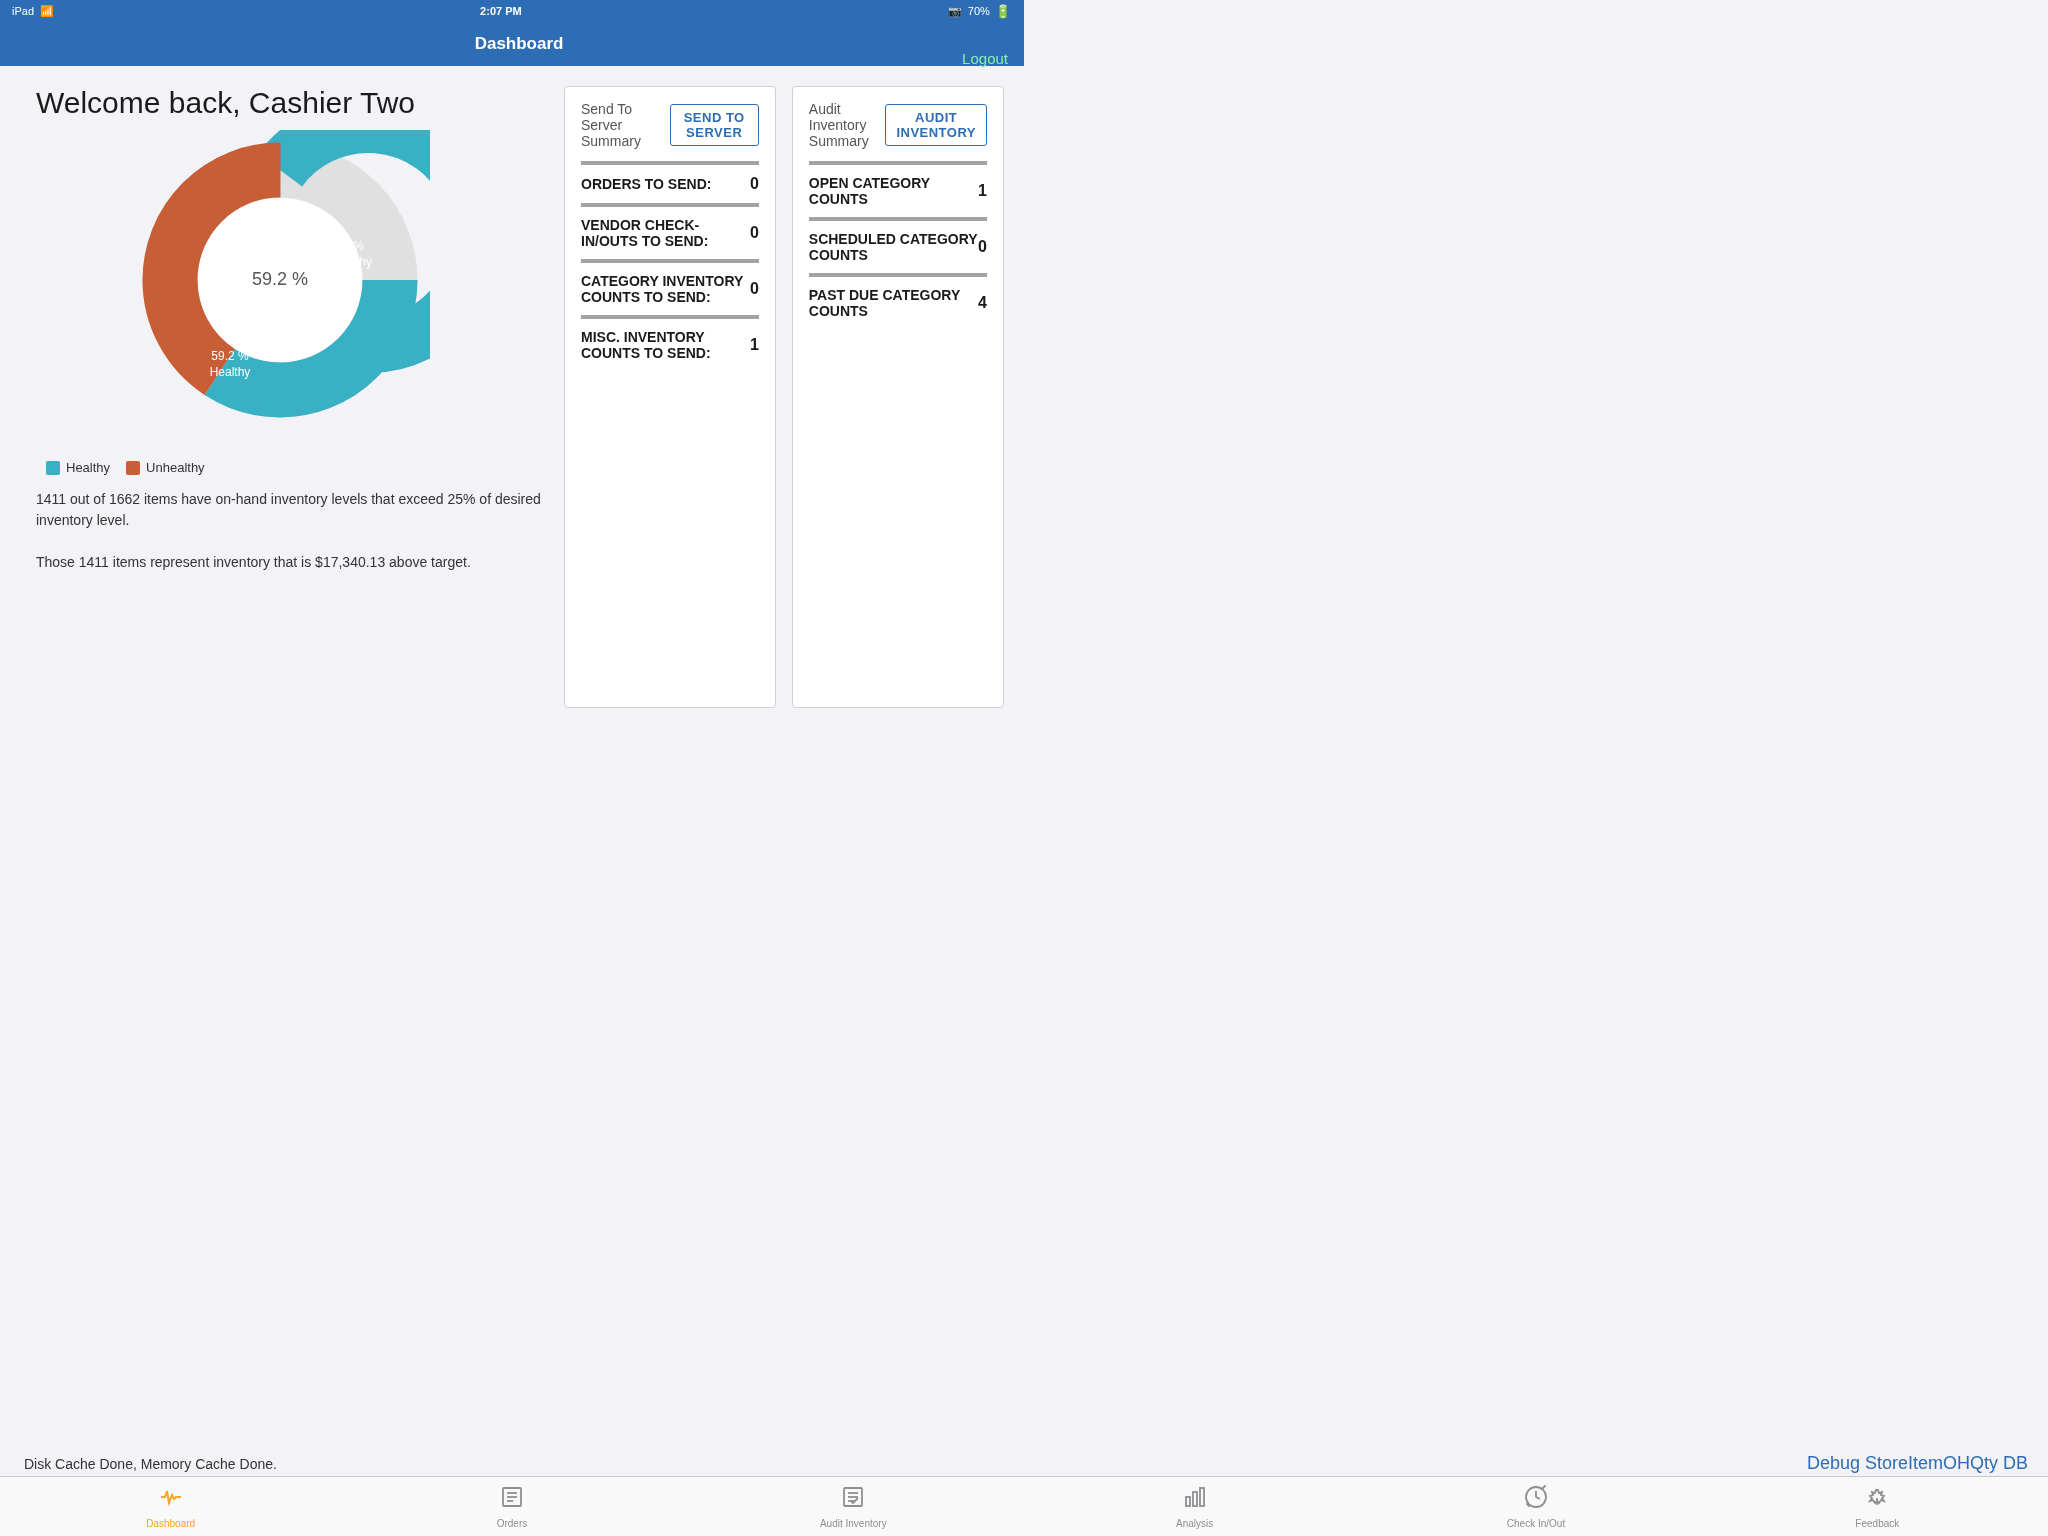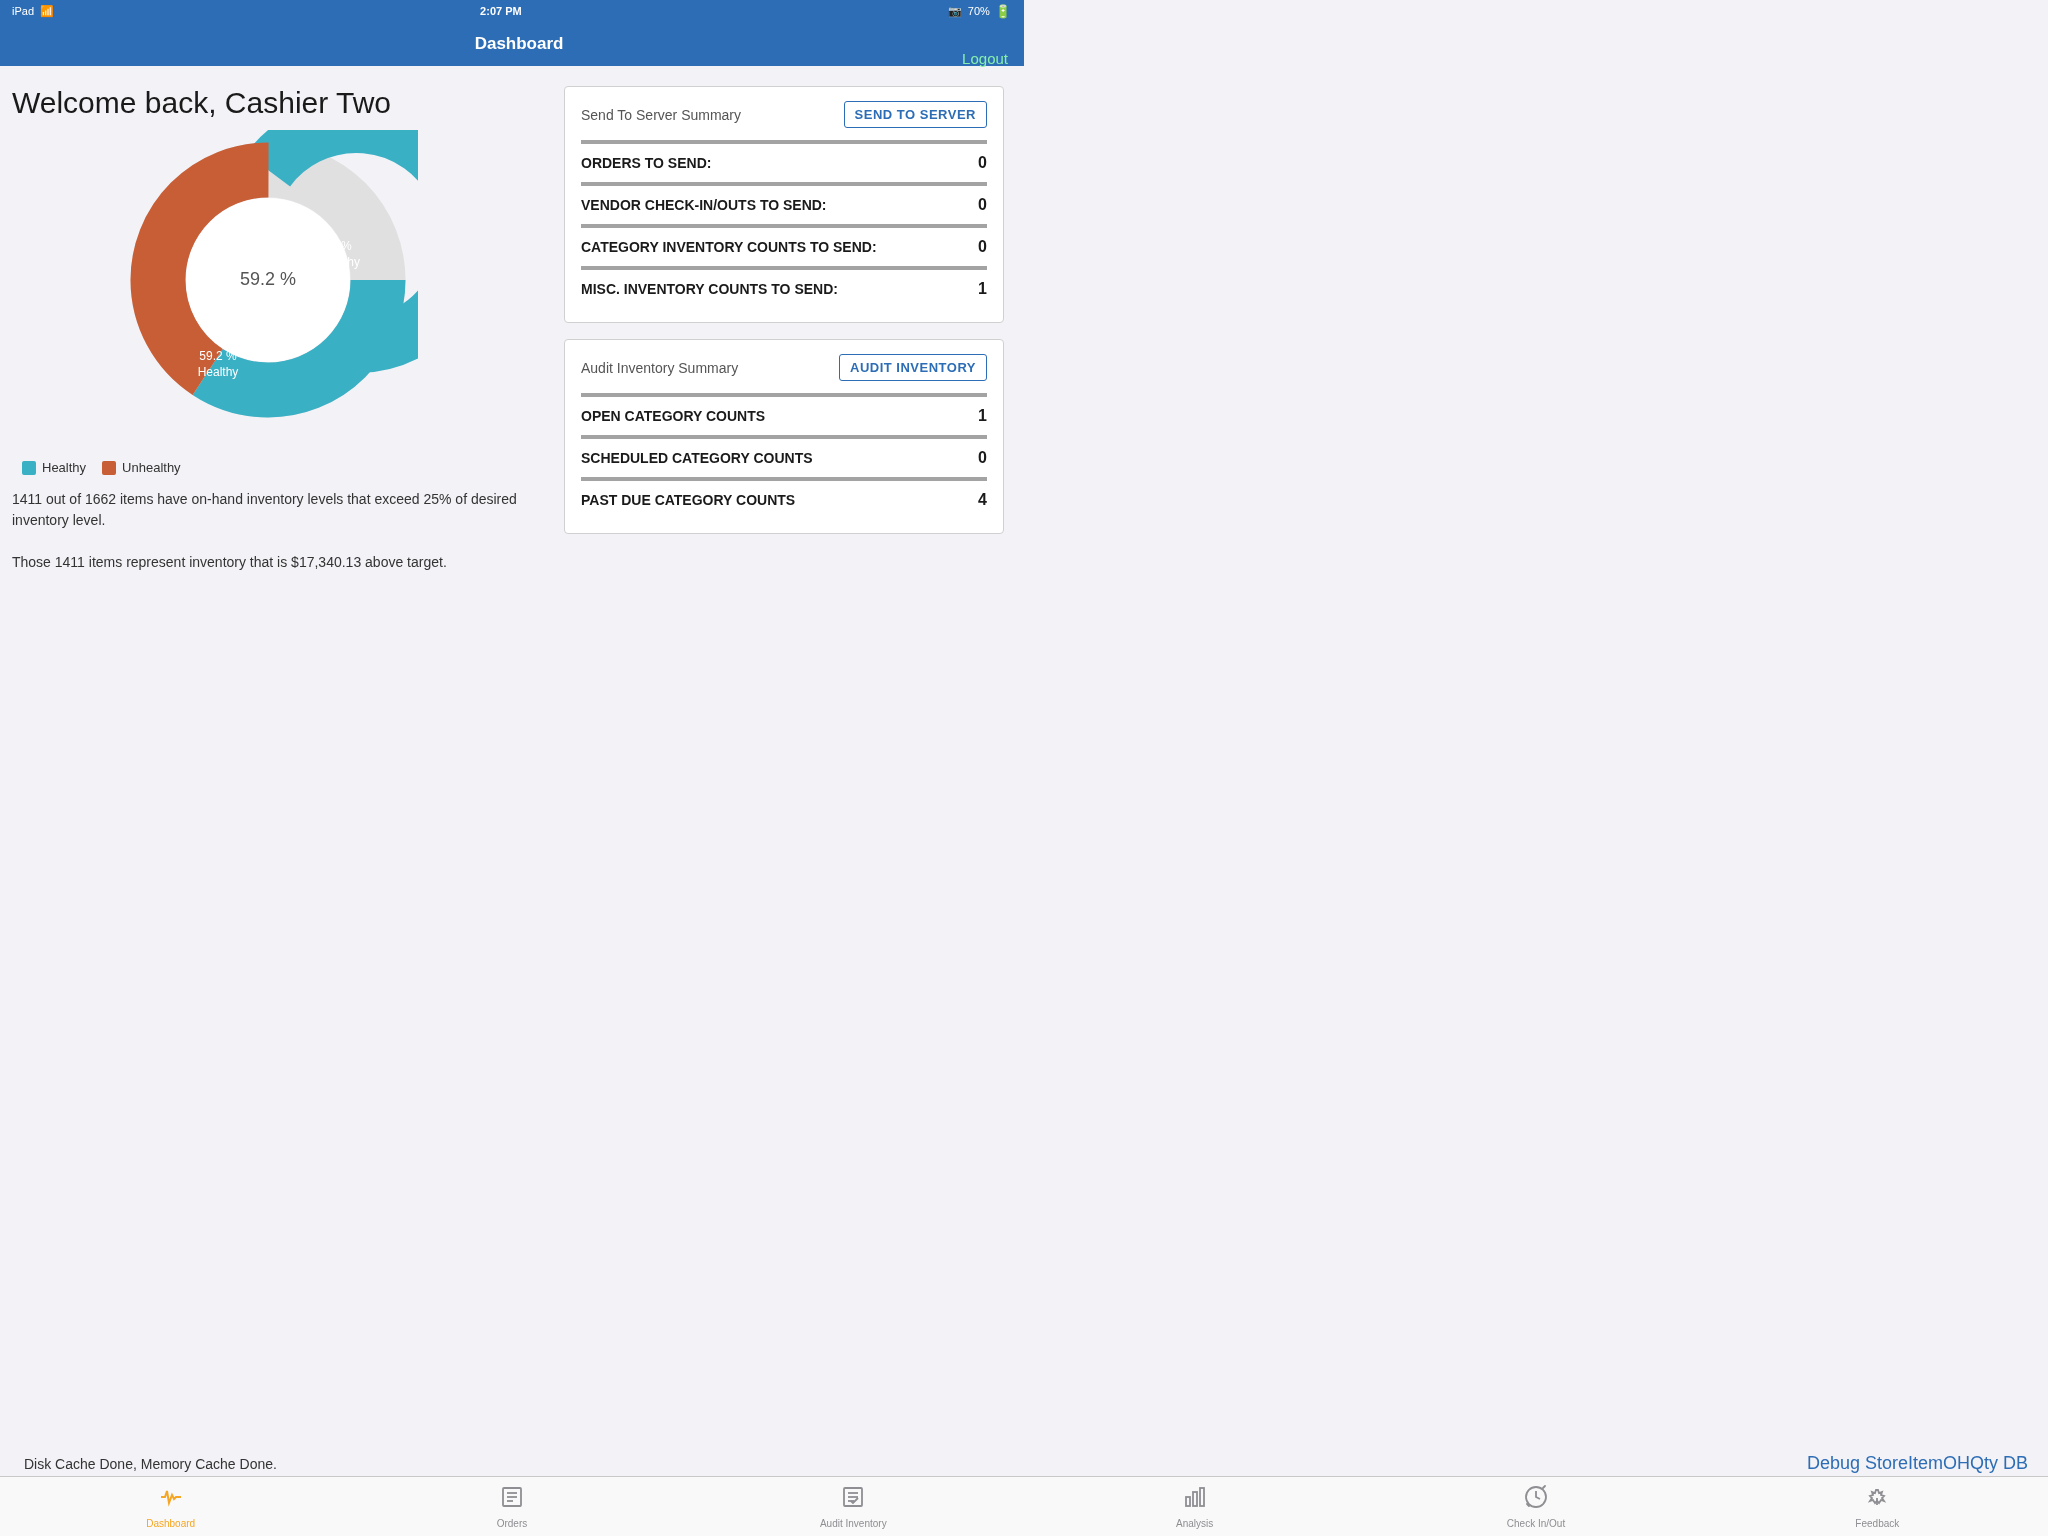--- a/index.html
+++ b/index.html
@@ -29,21 +29,21 @@
       padding: 0 16px;
       height: 44px;
     }
     .nav-bar-title { font-size: 17px; font-weight: 600; }
     .nav-bar-logout { font-size: 15px; color: #86efac; margin-top: 29px; }
 
     
     .main-content {
       display: flex;
       flex-direction: row;
-      padding: 20px 20px 0 12px;
+      padding: 20px 20px 0 36px;
       gap: 20px;
       height: calc(768px - 22px - 44px - 60px);
       overflow: hidden;
     }
 
     
     .left-panel { flex: 1; display: flex; flex-direction: column; }
     .welcome-title { font-size: 30px; font-weight: 300; color: #1a1a1a; margin-bottom: 10px; }
 
     
@@ -53,21 +53,21 @@
     .legend { display: flex; gap: 16px; margin-top: 10px; margin-left: 10px; }
     .legend-item { display: flex; align-items: center; gap: 6px; font-size: 13px; color: #333; }
     .legend-dot { width: 14px; height: 14px; border-radius: 2px; }
     .legend-dot.healthy { background: #3ab0c5; }
     .legend-dot.unhealthy { background: #c85e35; }
 
     
     .description { margin-top: 14px; font-size: 14px; color: #333; line-height: 1.5; }
 
     
-    .right-panel { width: 440px; display: flex; flex-direction: column; gap: 16px; }
+    .right-panel { width: 440px; display: flex; flex-direction: row; gap: 16px; }
 
     
     .summary-card {
       background: white;
       border: 1px solid #d0d0d0;
       border-radius: 4px;
       padding: 14px 16px;
     }
     .card-header {
       display: flex;

